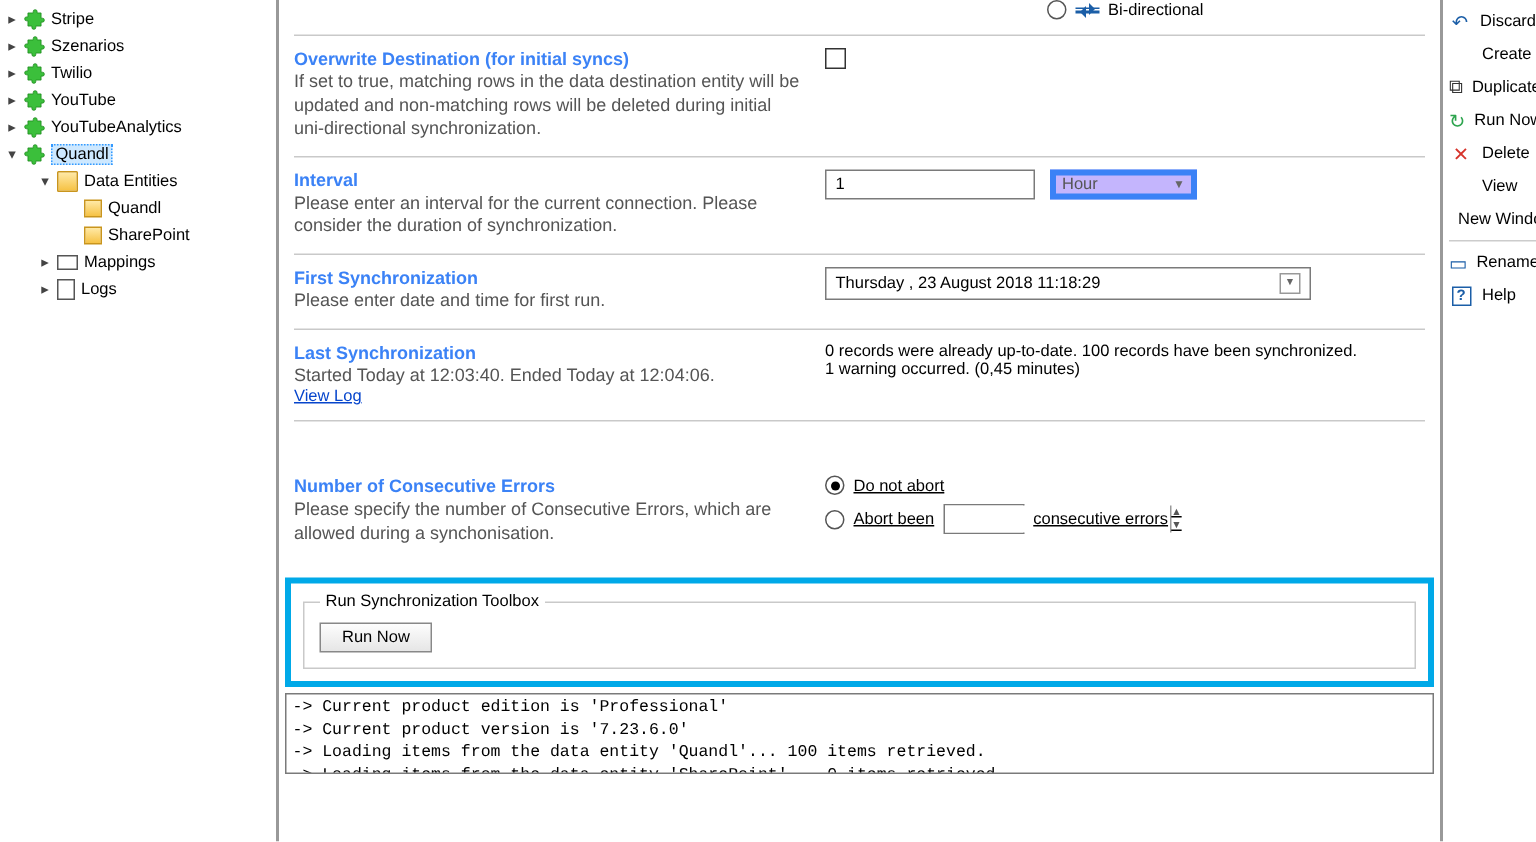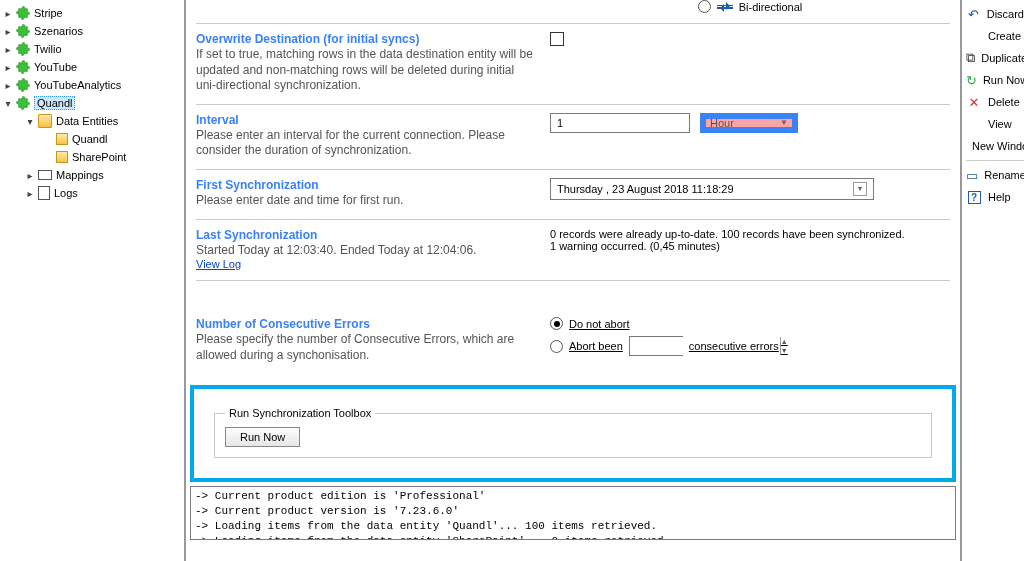--- a/index.html
+++ b/index.html
@@ -108,21 +108,21 @@
   .cb-box { width:14px; height:14px; border:1px solid #333; background:#fff; display:inline-block; }
 
   .spinner {
     display:flex; align-items:center; border:1px solid #7a7a7a; height:20px; width:140px; background:#fff;
   }
   .spinner input { border:0; outline:0; font: inherit; flex:1; padding:0 6px; background:transparent; }
   .spinner .spins { width:16px; display:flex; flex-direction:column; }
   .spinner .sbtn { height:9px; border-left:1px solid #999; display:flex; align-items:center; justify-content:center; color:#555; font-size:7px; cursor:pointer; }
 
   .combo {
-    width: 98px; height:20px; border:6px solid #3b82f6; background:#fca5a5; display:flex; align-items:center; justify-content:space-between; padding:0 4px; color:#555;
+    width: 98px; height:20px; border:4px solid #3b82f6; background:#c4b5fd; display:flex; align-items:center; justify-content:space-between; padding:0 4px; color:#555;
   }
   .combo .dd { font-size:8px; color:#666; }
 
   .date-field {
     width: 324px; height:22px; border:1px solid #7a7a7a; display:flex; align-items:center; justify-content:space-between; padding:0 6px; background:#fff;
   }
   .date-field .dd-box { width:14px; height:14px; border:1px solid #999; display:flex; align-items:center; justify-content:center; font-size:7px; color:#666; }
 
   .viewlog { color:#0645cc; text-decoration: underline; cursor:pointer; }
 
@@ -165,21 +165,21 @@
     display:flex; align-items:center; gap:6px; height:22px; font-size:11px; color:#000; cursor:pointer;
   }
   .act-icon { width:16px; height:16px; display:inline-flex; align-items:center; justify-content:center; font-size:13px; }
   .act-sep { border-top:1px solid #ccc; margin:3px 0; }
 
   .ci-green { color:#2da44e; }
   .ci-blue { color:#1b5ea7; }
   .ci-red { color:#d6332b; }
   .ci-dark { color:#333; }
 
-  fieldset.native { border:1px solid #c9c9c9; margin:12px; padding:8px 10px 10px 10px; }
+  fieldset.native { border:1px solid #c9c9c9; margin:0; padding:8px 10px 10px 10px; }
   legend.native { font-size:11px; padding:0 4px; }
 </style>
 </head>
 <body>
 
 <div class="container">
 
   <div class="tree">
     <div class="tree-row">
       <span class="tree-chevron">▸</span>

